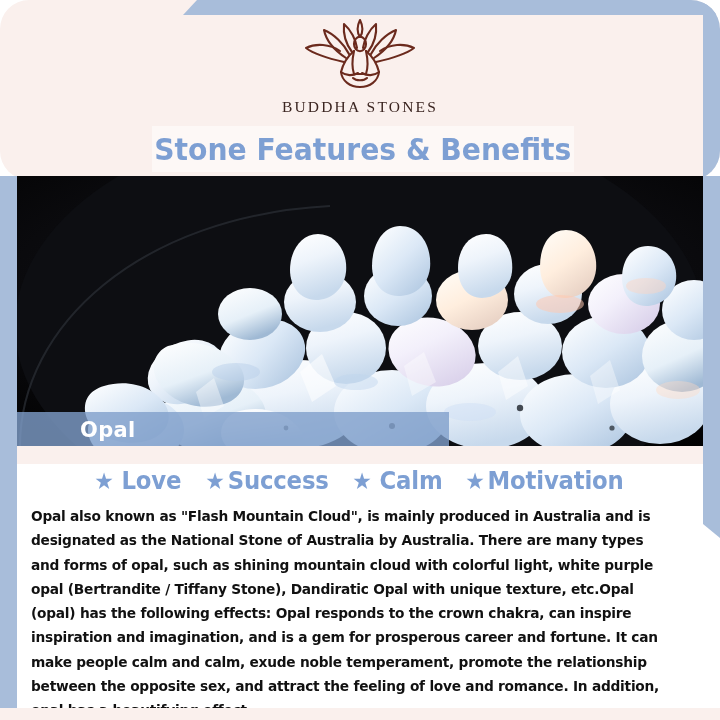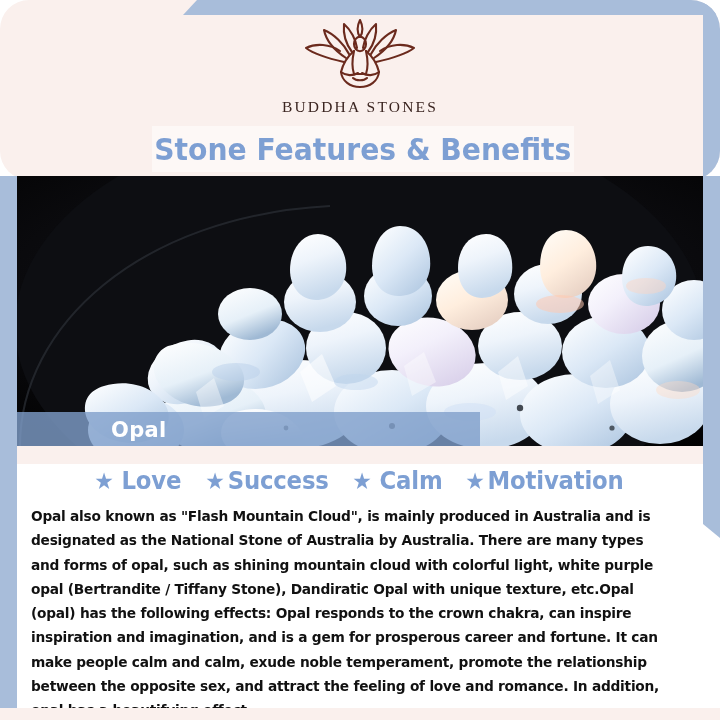--- a/index.html
+++ b/index.html
@@ -129,21 +129,20 @@
   .stone-label-bar {
     position: absolute;
     left: 17px;
     top: 236px;
     width: 432px;
     height: 36px;
     background: rgba(128,159,203,0.80);
     display: flex;
     align-items: center;
     z-index: 5;
-    padding-left: 31px;
   }
   .stone-label-text {
     font-family: "DejaVu Sans", sans-serif;
     font-weight: bold;
     font-size: 21px;
     color: #ffffff;
     margin-left: 63px;
     letter-spacing: 0.3px;
   }
 

